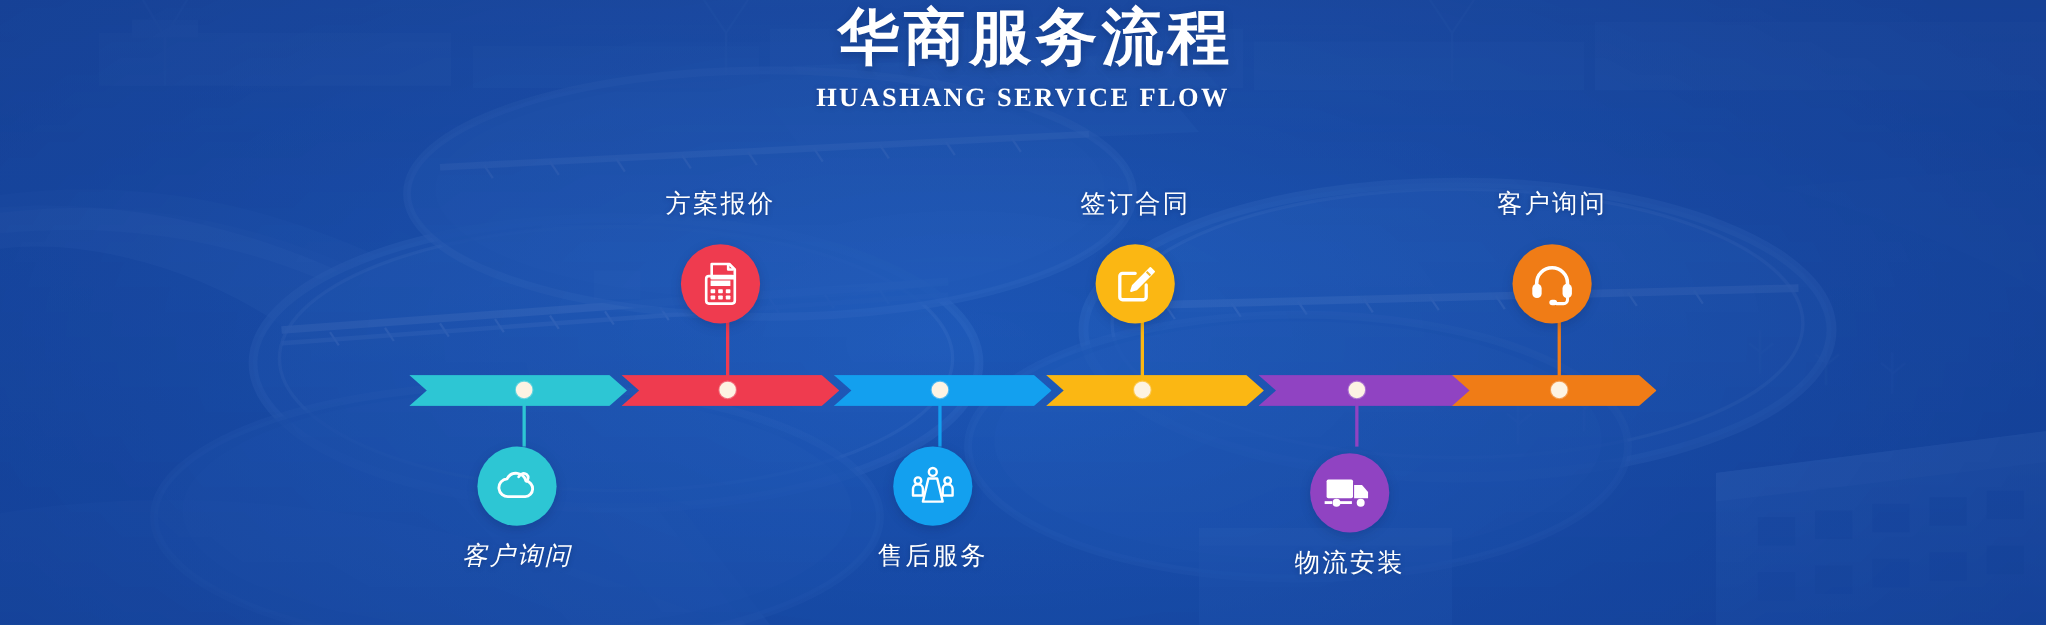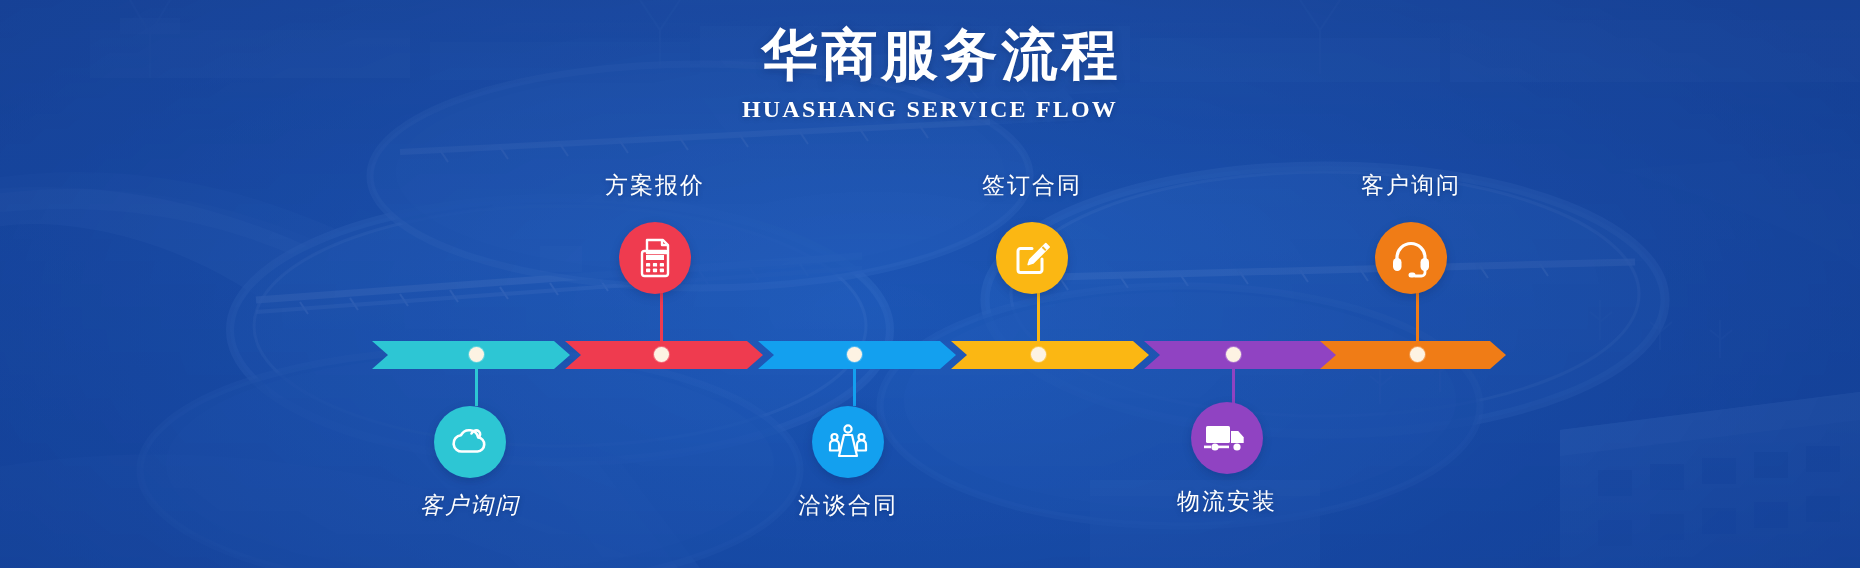--- a/index.html
+++ b/index.html
@@ -33,21 +33,20 @@
     mix-blend-mode: normal;
   }
   .bg-overlay2 {
     position: absolute; inset: 0;
     background: radial-gradient(ellipse 1100px 520px at 47% 55%, rgba(30,100,205,.35) 0%, rgba(18,62,150,.45) 70%, rgba(16,56,140,.58) 100%);
   }
 
   
   .header { position: absolute; top: 0; left: 0; width: 100%; text-align: center; z-index: 6; }
   .title {
-    margin-top: 20px;
     font-size: 56px;
     line-height: 1.25;
     font-weight: bold;
     color: #ffffff;
     letter-spacing: 4px;
     font-family: "DejaVu Sans", "Liberation Sans", sans-serif;
     text-shadow: 0 2px 8px rgba(5,30,80,.35);
     padding-left: 23px;
   }
   .subtitle {
@@ -306,39 +305,39 @@
         <div class="bubble" style="background: rgb(19, 160, 239);">
           <svg width="44" height="42" viewBox="0 0 44 42">
             <path d="M18 14h8l5 21H13z" fill="none" stroke="#fff" stroke-width="2.2" stroke-linejoin="round"></path>
             <circle cx="22" cy="8" r="3.6" fill="none" stroke="#fff" stroke-width="2.2"></circle>
             <circle cx="8.5" cy="16" r="3" fill="none" stroke="#fff" stroke-width="2.2"></circle>
             <path d="M4 23.5c0-2.6 2-4.2 4.5-4.2s4.5 1.6 4.5 4.2v6H4z" fill="none" stroke="#fff" stroke-width="2.2" stroke-linejoin="round"></path>
             <circle cx="35.5" cy="16" r="3" fill="none" stroke="#fff" stroke-width="2.2"></circle>
             <path d="M31 23.5c0-2.6 2-4.2 4.5-4.2s4.5 1.6 4.5 4.2v6H31z" fill="none" stroke="#fff" stroke-width="2.2" stroke-linejoin="round"></path>
           </svg>
         </div>
-        <div class="node-label">洽谈合同</div>
+        <div class="node-label">售后服务</div>
       </div>
       <div class="chev" style="left: 951px; width: 198px; background: rgb(251, 183, 19);"></div>
       <div class="connector" style="left: 1037px; width: 3px; background: rgb(251, 183, 19); top: 252px; height: 103px;"></div>
       <div class="dot" style="left: 1031px;"></div>
       <div class="node above" style="left: 912px; width: 240px; top: 170px;">
         <div class="node-label">签订合同</div>
         <div class="bubble" style="background: rgb(251, 183, 19);">
           <svg width="42" height="42" viewBox="0 0 42 42">
             <path d="M31 22v11a2.5 2.5 0 0 1-2.5 2.5H9.5A2.5 2.5 0 0 1 7 33V14a2.5 2.5 0 0 1 2.5-2.5H21" fill="none" stroke="#fff" stroke-width="3" stroke-linecap="round" stroke-linejoin="round"></path>
             <path d="M34.8 6.6l3.4 3.4-16 16-5 1.6 1.6-5z" fill="#fff" stroke="#fff" stroke-width="1.6" stroke-linejoin="round"></path>
             <path d="M31.4 10l3.4 3.4" stroke="#f0b72b" stroke-width="1.8"></path>
           </svg>
         </div>
       </div>
       <div class="chev" style="left: 1144px; width: 198px; background: rgb(144, 67, 194);"></div>
       <div class="connector" style="left: 1232px; width: 3px; background: rgb(144, 67, 194); top: 355px; height: 51px;"></div>
       <div class="dot" style="left: 1226px;"></div>
-      <div class="node below" style="left: 1107px; width: 240px; top: 402px;">
+      <div class="node below" style="left: 1107px; width: 240px; top: 412px;">
         <div class="bubble" style="background: rgb(144, 67, 194);">
           <svg width="46" height="34" viewBox="0 0 46 34">
             <rect x="2" y="5" width="24" height="17" rx="1.6" fill="#fff"></rect>
             <path d="M27 10h7.2l5.5 6.2V22H27z" fill="#fff"></path>
             <circle cx="11" cy="26" r="3.6" fill="#fff"></circle>
             <circle cx="33" cy="26" r="3.6" fill="#fff"></circle>
             <rect x="13" y="24.6" width="12" height="2.6" fill="#fff"></rect>
             <rect x="0" y="24.6" width="7" height="2.6" fill="#fff"></rect>
           </svg>
         </div>

